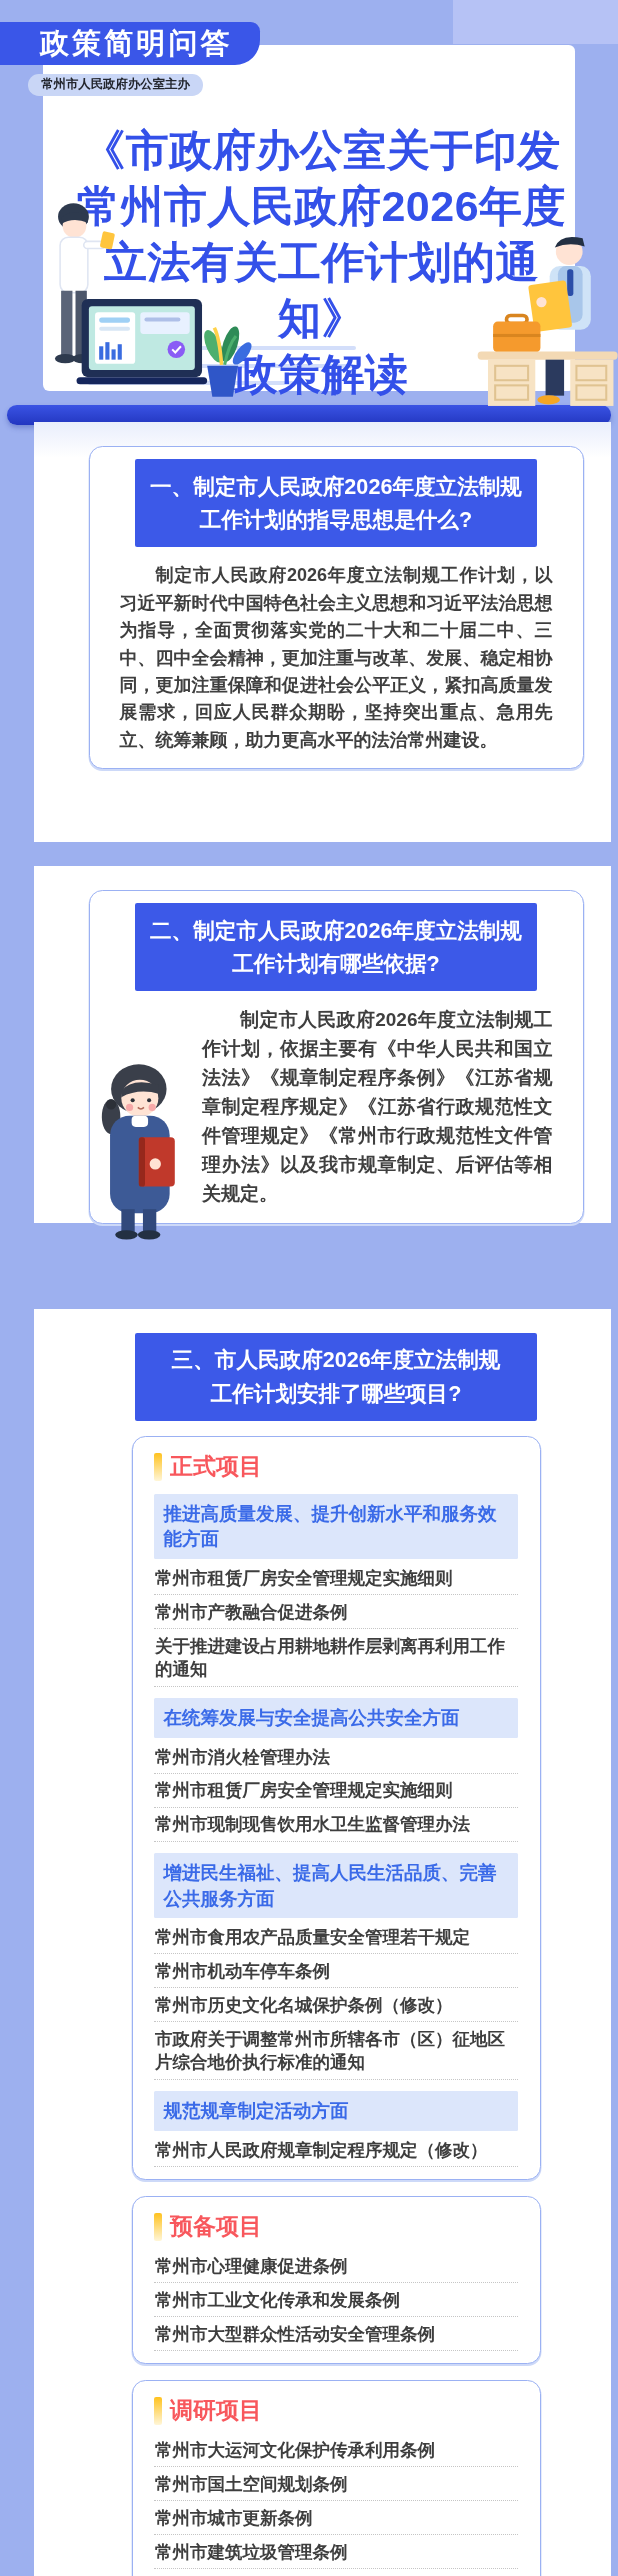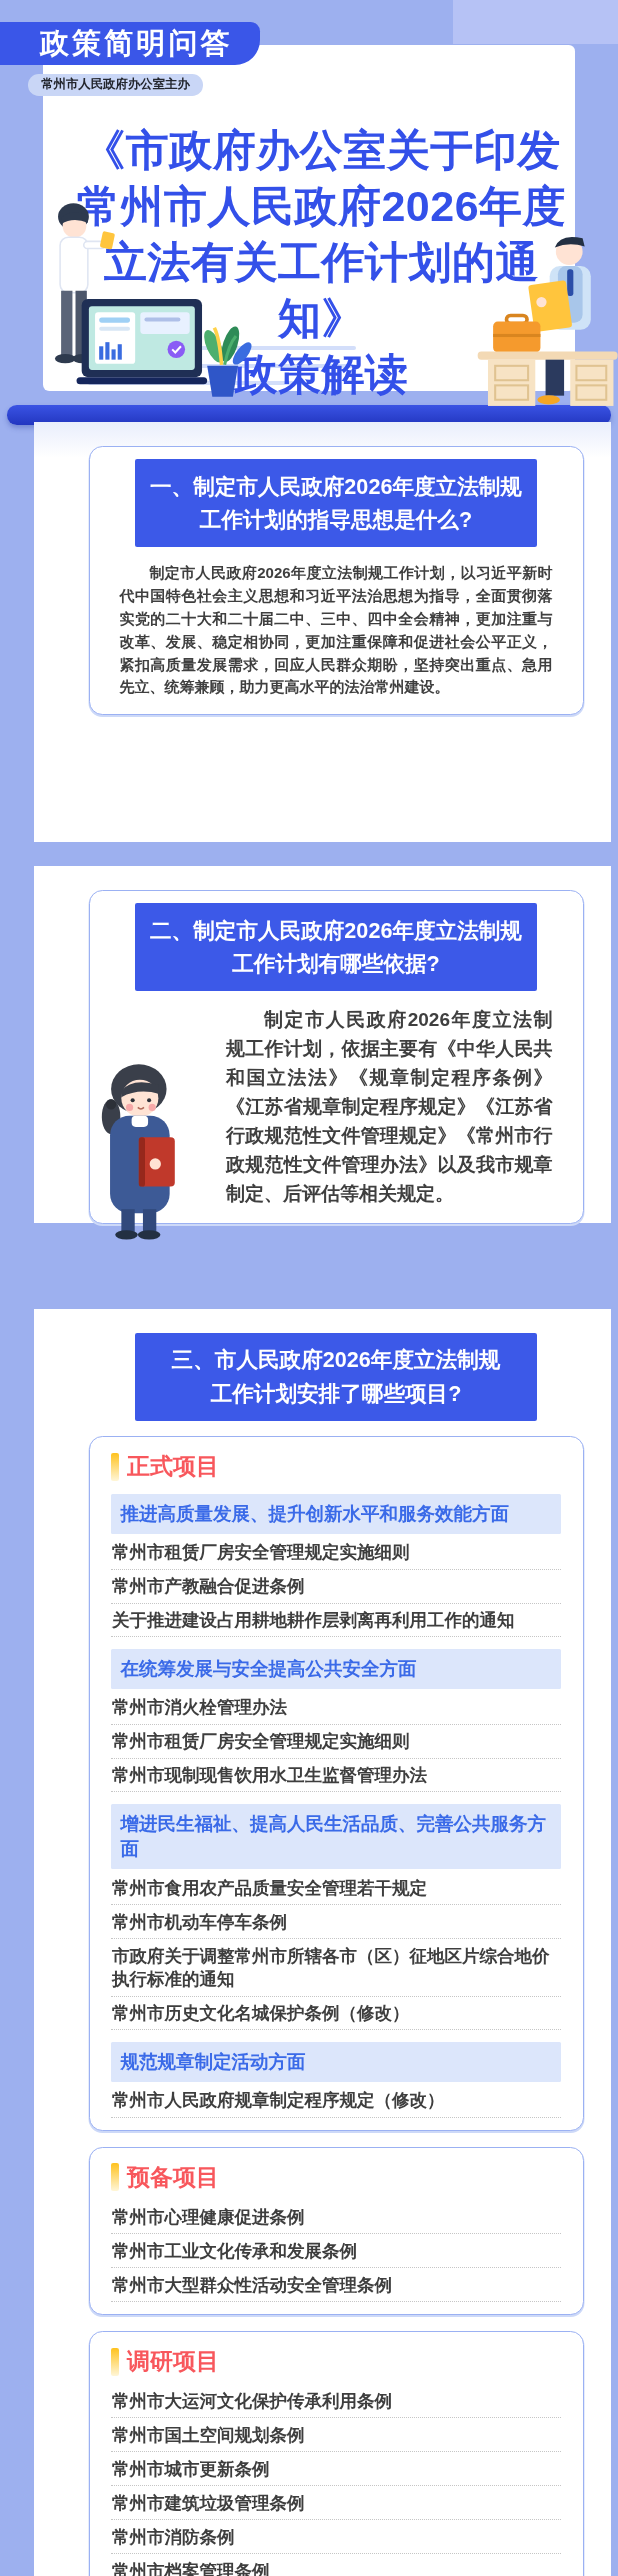--- a/index.html
+++ b/index.html
@@ -31,28 +31,28 @@
   #sheetA{top:422px;height:420px;background:linear-gradient(#e9eefc,#fff 36px);}
   #sheetB{top:866px;height:357px;}
   #sheetC{top:1309px;height:1397px;}
 
   
   .qcard{position:relative;margin:24px auto 0;width:495px;box-sizing:border-box;background:#fff;
          border:1.5px solid #9bb1f3;border-radius:13.4px;box-shadow:0 1.5px 0 0.5px #cdd9f8;padding:12.4px 20.6px 14.4px;}
   .qhead{width:402px;margin:0 auto;background:#3c59e8;color:#fff;text-align:center;
          font-size:21.6px;font-weight:700;line-height:1.55;padding:10.3px 4.1px;border-radius:2.1px;box-sizing:border-box;}
   .qhead span{display:block;}
-  .qbody{margin:15.5px 9.3px 0;font-size:15px;line-height:1.52;color:#3f3f3f;font-weight:700;
+  .qbody{margin:15.5px 9.3px 0;font-size:18px;line-height:1.52;color:#3f3f3f;font-weight:700;
          text-indent:2em;text-align:justify;}
-  #card2 .qbody{margin-left:116px;font-size:19px;}
+  #card2 .qbody{margin-left:92px;font-size:19px;}
   .girl-art{position:absolute;left:-11.3px;bottom:-17.5px;width:116px;height:185px;}
 
   
   .q3head{margin:24px auto 0;}
-  .pcard{position:relative;margin:15.5px auto 0;width:495px;box-sizing:border-box;background:#fff;
+  .pcard{position:relative;margin:15.5px auto 0;width:409px;box-sizing:border-box;background:#fff;
          border:1.5px solid #9bb1f3;border-radius:13.4px;box-shadow:0 1.5px 0 0.5px #cdd9f8;padding:11.3px 21.6px 12.4px;}
   .ptitle{display:flex;align-items:center;font-size:23px;font-weight:900;color:#f8575c;margin-top:3.1px;}
   .ybar{width:7.7px;height:28px;border-radius:2.1px;background:linear-gradient(#ffc21e,#fff6d8);margin-right:8.2px;flex:0 0 auto;}
   .cat-banner{background:#dce6fb;color:#3a6ae8;font-size:18.5px;font-weight:700;line-height:1.38;
               padding:7.2px 9.3px;margin:11.3px 0 2.1px;border-radius:1.5px;}
   .pitem{font-size:17.5px;font-weight:700;color:#3e3e3e;line-height:1.35;padding:5.7px 1px 3.6px;
          border-bottom:1.5px dotted #c6c6c6;}
 </style>
 </head>
 <body>
@@ -202,22 +202,22 @@
       <div class="pitem">关于推进建设占用耕地耕作层剥离再利用工作的通知</div>
 
       <div class="cat-banner">在统筹发展与安全提高公共安全方面</div>
       <div class="pitem">常州市消火栓管理办法</div>
       <div class="pitem">常州市租赁厂房安全管理规定实施细则</div>
       <div class="pitem">常州市现制现售饮用水卫生监督管理办法</div>
 
       <div class="cat-banner">增进民生福祉、提高人民生活品质、完善公共服务方面</div>
       <div class="pitem">常州市食用农产品质量安全管理若干规定</div>
       <div class="pitem">常州市机动车停车条例</div>
+      <div class="pitem">常州市历史文化名城保护条例（修改）</div>
       <div class="pitem">市政府关于调整常州市所辖各市（区）征地区片综合地价执行标准的通知</div>
-      <div class="pitem">常州市历史文化名城保护条例（修改）</div>
 
       <div class="cat-banner">规范规章制定活动方面</div>
       <div class="pitem">常州市人民政府规章制定程序规定（修改）</div>
     </div>
 
     <div class="pcard">
       <div class="ptitle">
         <span class="ybar"></span>
         <span>预备项目</span>
       </div>

